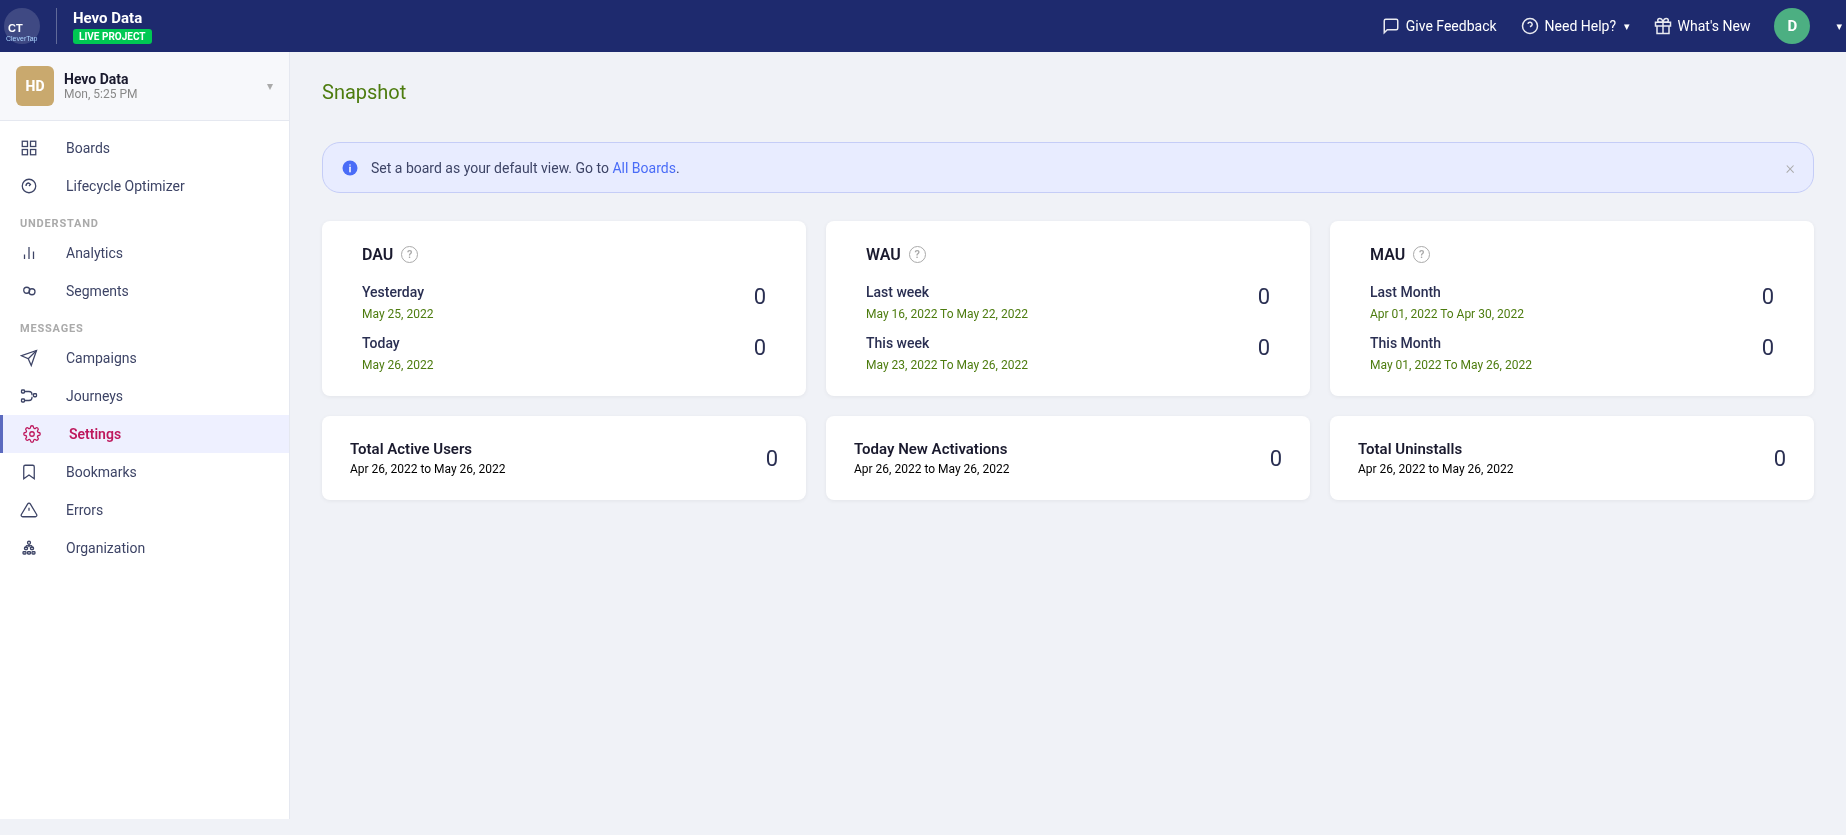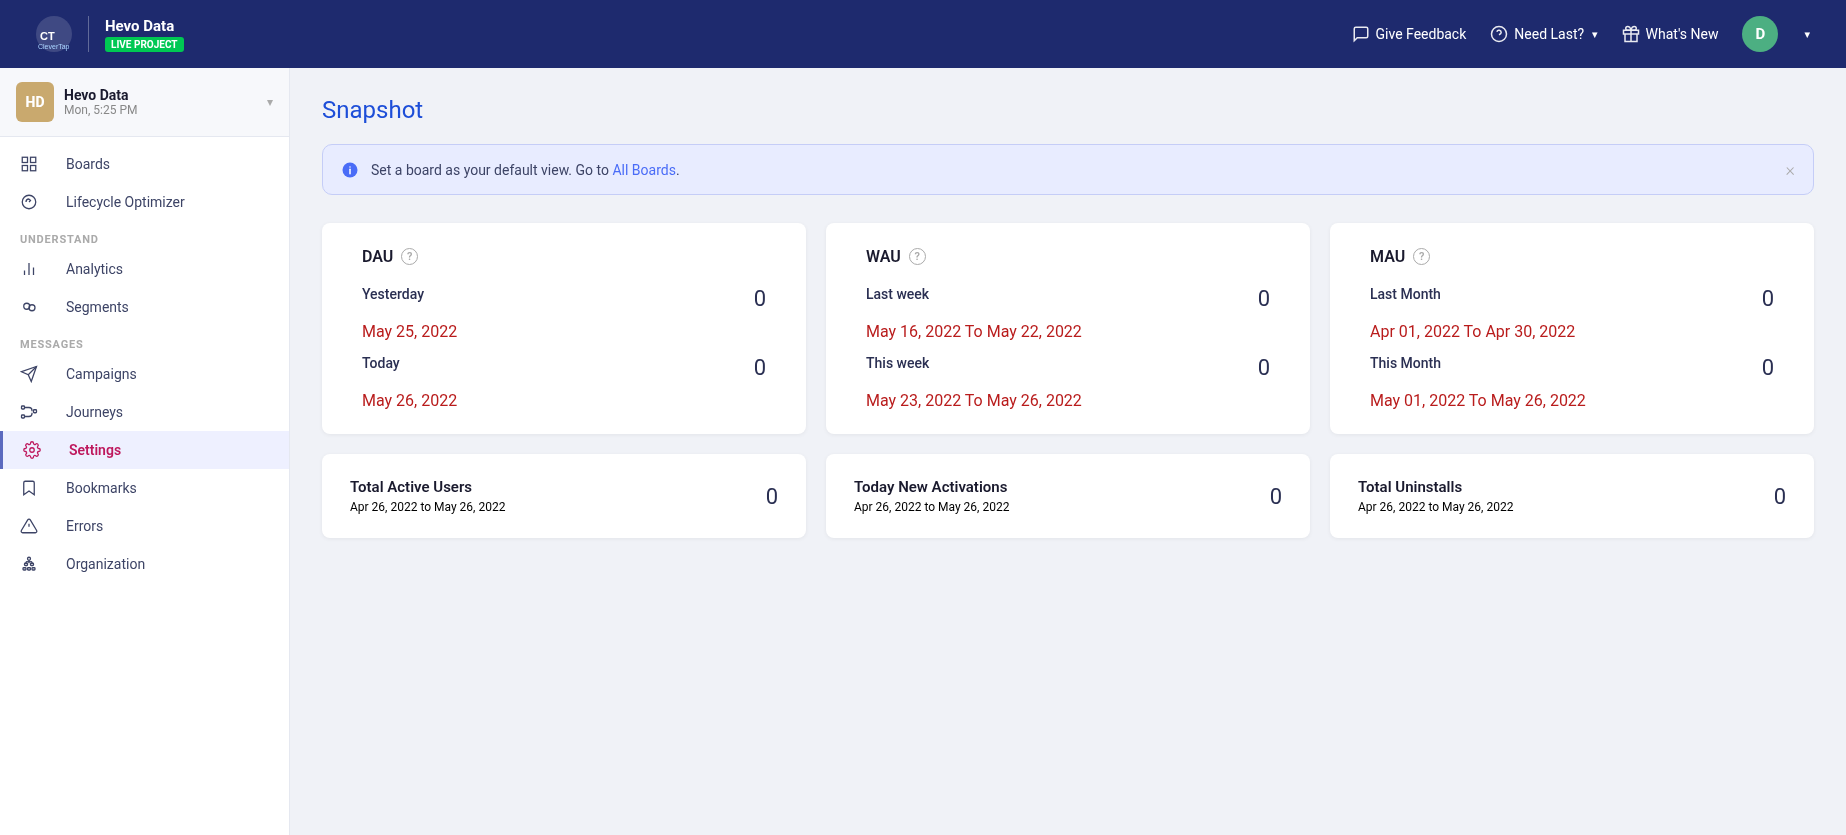--- a/index.html
+++ b/index.html
@@ -1,24 +1,24 @@
 <!DOCTYPE html>
 <html><head>
   <meta charset="utf-8">
   <style>
     * { box-sizing: border-box; margin: 0; padding: 0; }
     body { font-family: -apple-system, BlinkMacSystemFont, 'Segoe UI', Roboto, sans-serif; background: #f0f2f7; height: 835px; overflow: hidden; }
 
     
     .topnav {
       background: #1e2a6e;
-      height: 68px;
+      height: 52px;
       display: flex;
       align-items: center;
-      padding: 0 36px;
+      padding: 0 4px;
       justify-content: space-between;
     }
     .topnav-left { display: flex; align-items: center; gap: 16px; }
     .logo-area { display: flex; align-items: center; gap: 10px; }
     .logo-icon { width: 36px; height: 36px; }
     .logo-divider { width: 1px; height: 36px; background: rgba(255,255,255,0.3); margin: 0 6px; }
     .project-info { display: flex; flex-direction: column; }
     .project-name { color: #fff; font-weight: 700; font-size: 15px; }
     .live-badge { background: #00c853; color: #fff; font-size: 10px; font-weight: 700; padding: 2px 6px; border-radius: 3px; display: inline-block; margin-top: 2px; }
     .topnav-right { display: flex; align-items: center; gap: 24px; }
@@ -40,37 +40,37 @@
     .sidebar-chevron { color: #aaa; font-size: 12px; cursor: pointer; }
 
     .sidebar-nav { padding: 8px 0; }
     .nav-item { display: flex; align-items: center; gap: 28px; padding: 10px 20px; cursor: pointer; color: #3d4466; font-size: 14px; border-radius: 0; }
     .nav-item.active { background: #eef0ff; color: #be185d; border-left: 3px solid #5b6abf; font-weight: 600; border-radius: 0; }
     .nav-item svg { width: 18px; height: 18px; flex-shrink: 0; }
     .section-label { padding: 12px 20px 4px; font-size: 11px; font-weight: 700; color: #aaa; letter-spacing: 0.8px; text-transform: uppercase; }
 
     
     .main { flex: 1; overflow-y: auto; padding: 28px 32px; background: #f0f2f7; }
-    .page-title { font-size: 24px; font-weight: 400; color: #1d4ed8; margin-bottom: 20px; }
-
-    
-    .info-banner { background: #e8ecff; border: 1px solid #c5cdf7; border-radius: 10px; padding: 14px 18px; display: flex; align-items: center; gap: 12px; margin-bottom: 28px; }
+    .page-title { font-size: 20px; font-weight: 400; color: #4d7c0f; margin-bottom: 38px; }
+
+    
+    .info-banner { background: #e8ecff; border: 1px solid #c5cdf7; border-radius: 18px; padding: 14px 18px; display: flex; align-items: center; gap: 12px; margin-bottom: 28px; }
     .info-banner-text { flex: 1; font-size: 14px; color: #3d4466; }
     .info-banner-text a { color: #4a6cf7; text-decoration: none; }
     .banner-close { cursor: pointer; color: #aaa; font-size: 18px; font-weight: 300; }
 
     
     .cards-row { display: grid; grid-template-columns: 1fr 1fr 1fr; gap: 20px; margin-bottom: 20px; }
     .metric-card { background: #fff; border-radius: 8px; padding: 24px 40px; box-shadow: 0 1px 4px rgba(0,0,0,0.06); }
     .metric-card-title { display: flex; align-items: center; gap: 8px; font-size: 16px; font-weight: 600; color: #1a1a2e; margin-bottom: 20px; }
     .help-icon { width: 17px; height: 17px; border: 1.5px solid #aaa; border-radius: 50%; display: flex; align-items: center; justify-content: center; font-size: 11px; color: #aaa; cursor: pointer; flex-shrink: 0; }
     .metric-row { display: flex; align-items: flex-start; justify-content: space-between; margin-bottom: 14px; }
     .metric-row:last-child { margin-bottom: 0; }
     .metric-label { font-size: 14px; font-weight: 500; color: #2a2f52; }
-    .metric-sublabel { font-size: 16px; color: #b91c1c; margin-top: 20px; }
+    .metric-sublabel { font-size: 12px; color: #4d7c0f; margin-top: 7px; }
     .metric-value { font-size: 22px; font-weight: 400; color: #2a2f52; }
 
     
     .bottom-cards-row { display: grid; grid-template-columns: 1fr 1fr 1fr; gap: 20px; }
     .summary-card { background: #fff; border-radius: 8px; padding: 24px 28px; box-shadow: 0 1px 4px rgba(0,0,0,0.06); display: flex; align-items: center; justify-content: space-between; }
     .summary-card-info { display: flex; flex-direction: column; }
     .summary-card-title { font-size: 15px; font-weight: 600; color: #1a1a2e; margin-bottom: 4px; }
     .summary-card-date { font-size: 12px; color: #000000; }
     .summary-card-value { font-size: 22px; font-weight: 400; color: #2a2f52; }
 
@@ -103,21 +103,21 @@
       <svg class="nav-icon" viewBox="0 0 24 24" fill="none" stroke="#fff" stroke-width="2">
         <path d="M21 15a2 2 0 0 1-2 2H7l-4 4V5a2 2 0 0 1 2-2h14a2 2 0 0 1 2 2z"></path>
       </svg>
       <span>Give Feedback</span>
     </a>
     <a class="nav-action" href="#">
       <svg class="nav-icon" viewBox="0 0 24 24" fill="none" stroke="#fff" stroke-width="2">
         <circle cx="12" cy="12" r="10"></circle>
         <path d="M9.09 9a3 3 0 0 1 5.83 1c0 2-3 3-3 3M12 17h.01"></path>
       </svg>
-      <span>Need Last?</span>
+      <span>Need Help?</span>
       <span class="chevron-down">▾</span>
     </a>
     <a class="nav-action" href="#">
       <svg class="nav-icon" viewBox="0 0 24 24" fill="none" stroke="#fff" stroke-width="2">
         <polyline points="20 12 20 22 4 22 4 12"></polyline>
         <rect x="2" y="7" width="20" height="5"></rect>
         <line x1="12" y1="22" x2="12" y2="7"></line>
         <path d="M12 7H7.5a2.5 2.5 0 0 1 0-5C11 2 12 7 12 7z"></path>
         <path d="M12 7h4.5a2.5 2.5 0 0 0 0-5C13 2 12 7 12 7z"></path>
       </svg>

